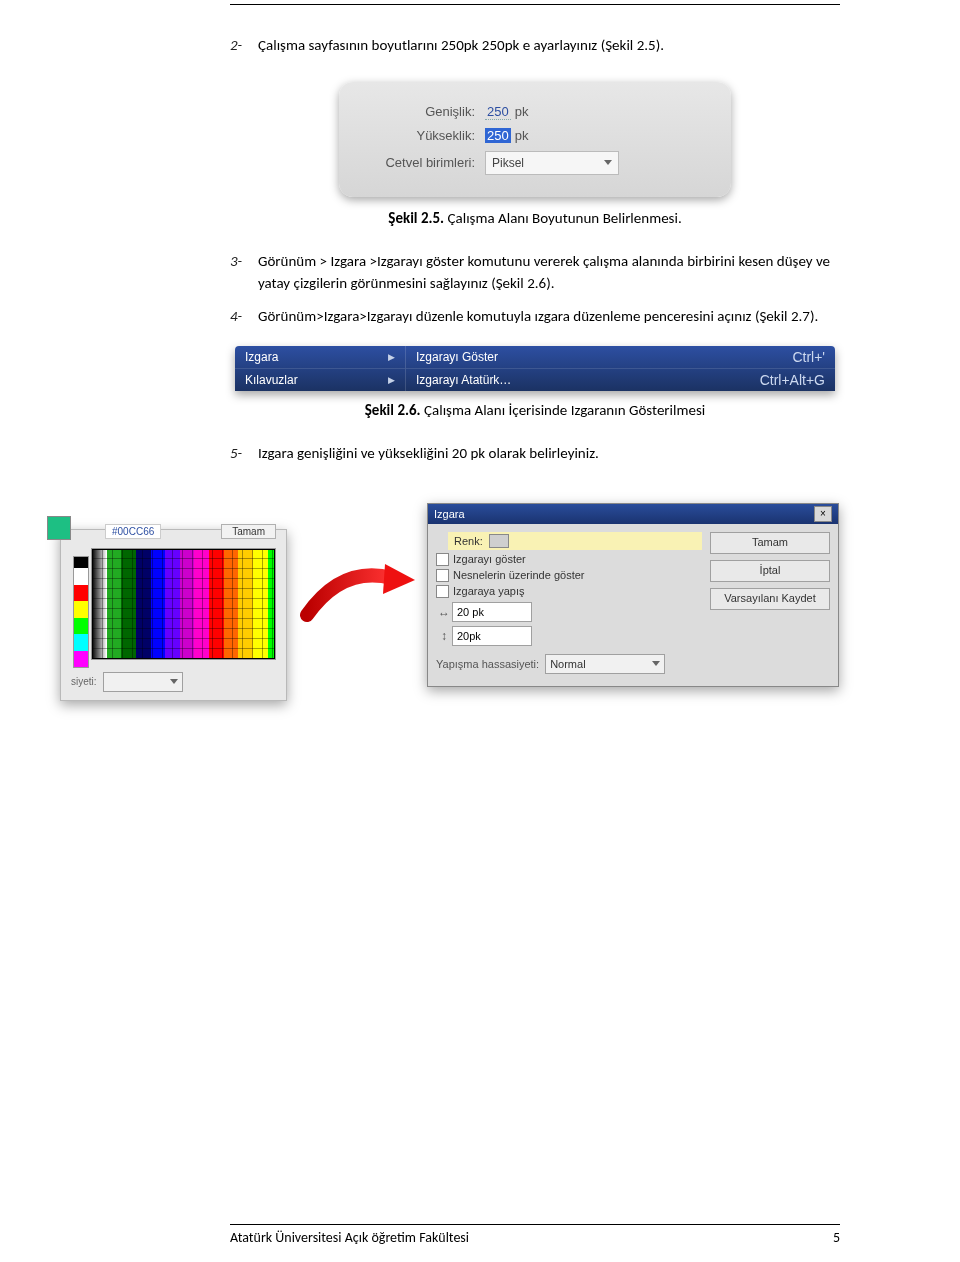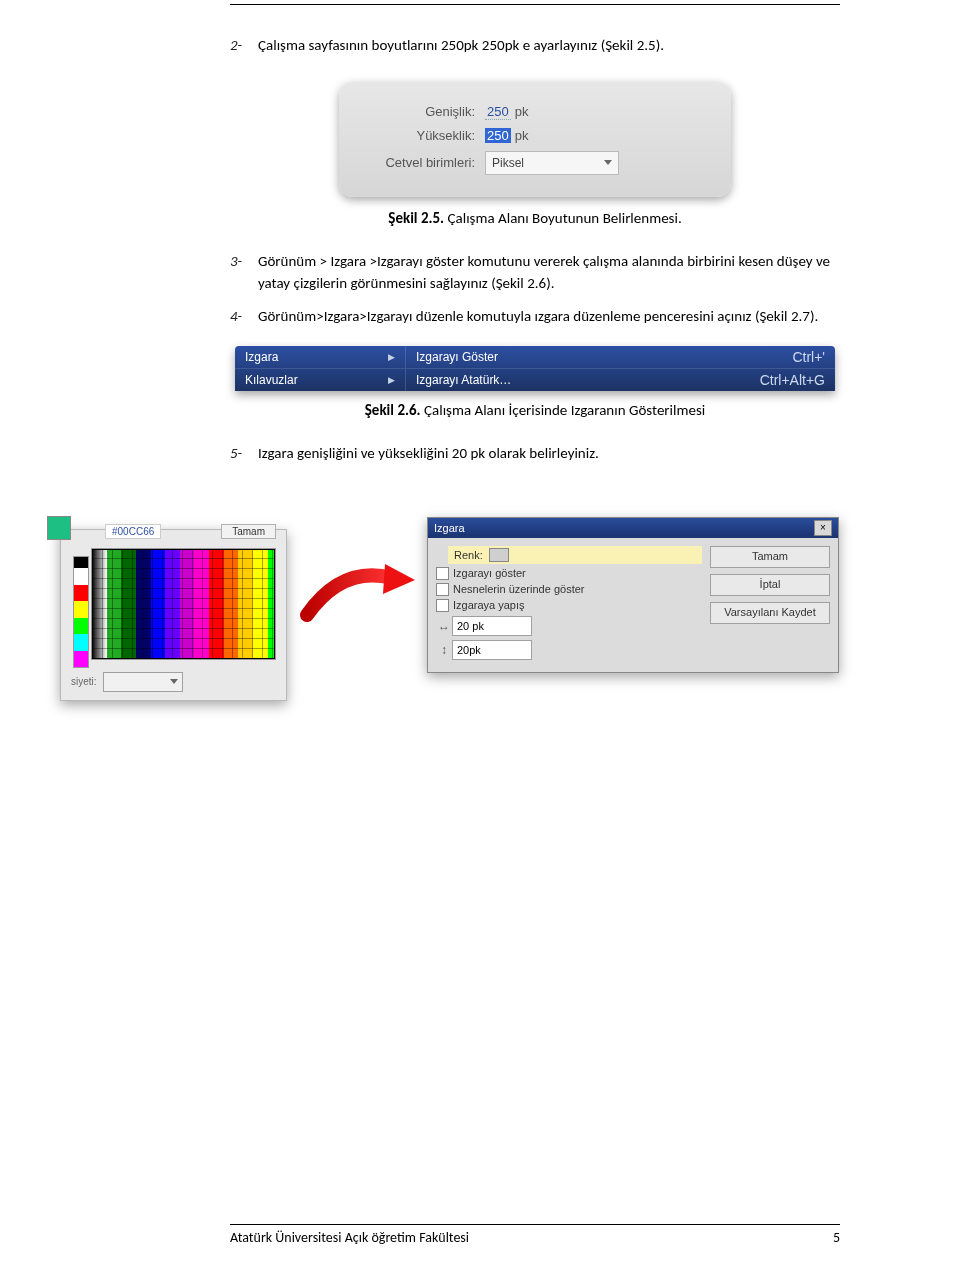--- a/index.html
+++ b/index.html
@@ -329,20 +329,27 @@
             <label>Izgaraya yapış</label>
           </div>
           <div class="d-field">
             <span class="d-arrow">↔</span>
             <input class="d-input" value="20 pk" style="">
           </div>
           <div class="d-field">
             <span class="d-arrow">↕</span>
             <input class="d-input" value="20pk" style="">
           </div>
+          <div class="d-field" style="margin-top:8px;">
+            <span class="d-label-right">Yapışma hassasiyeti:</span>
+            <span class="d-sel">
+              <span>Normal</span>
+              <span class="arr"></span>
+            </span>
+          </div>
         </div>
         <div class="dialog-right">
           <div class="d-btn">Tamam</div>
           <div class="d-btn">İptal</div>
           <div class="d-btn">Varsayılanı Kaydet</div>
         </div>
       </div>
     </div>
 
   </div>

